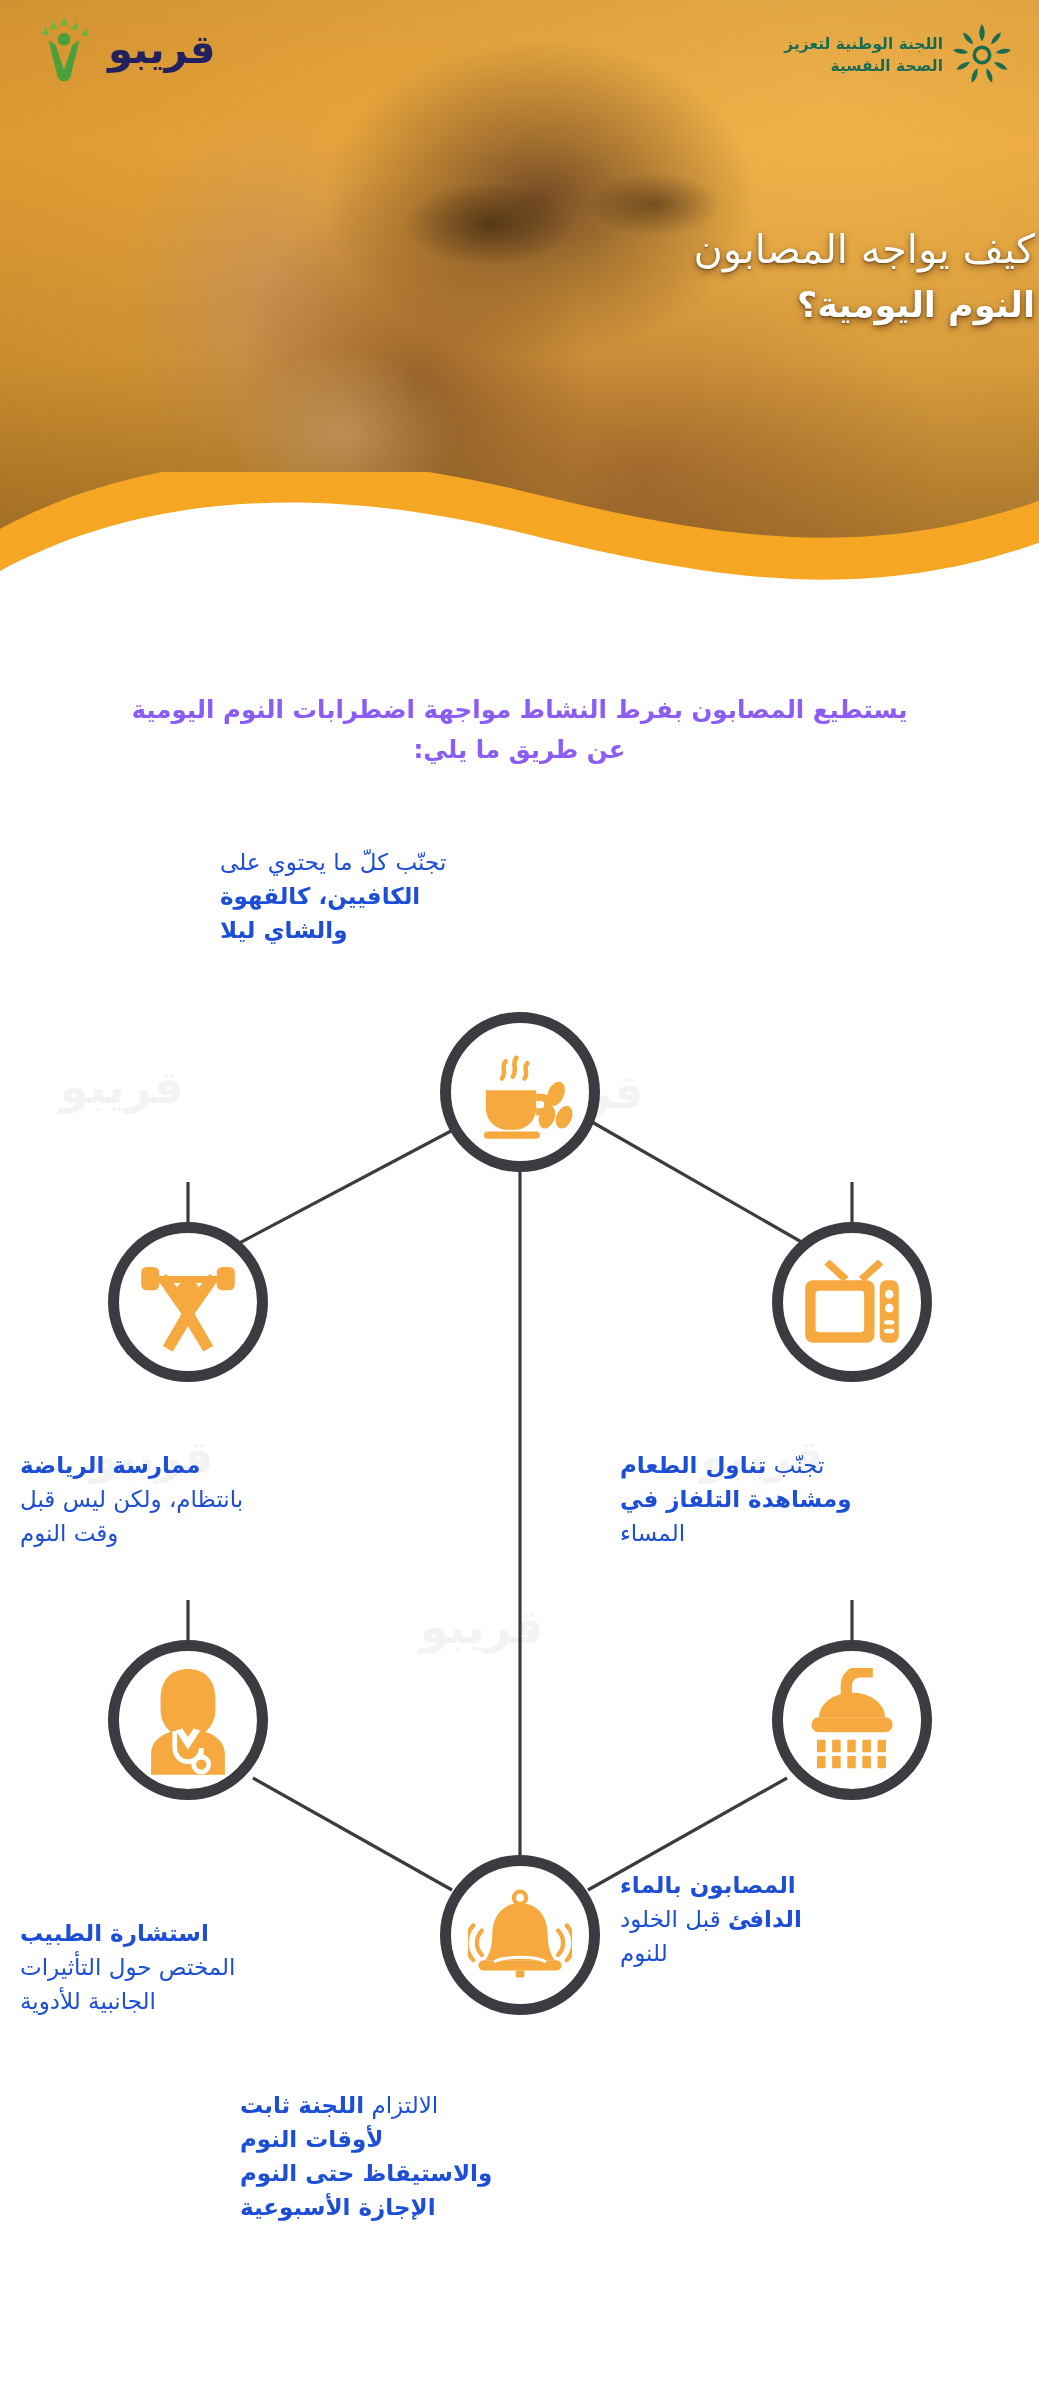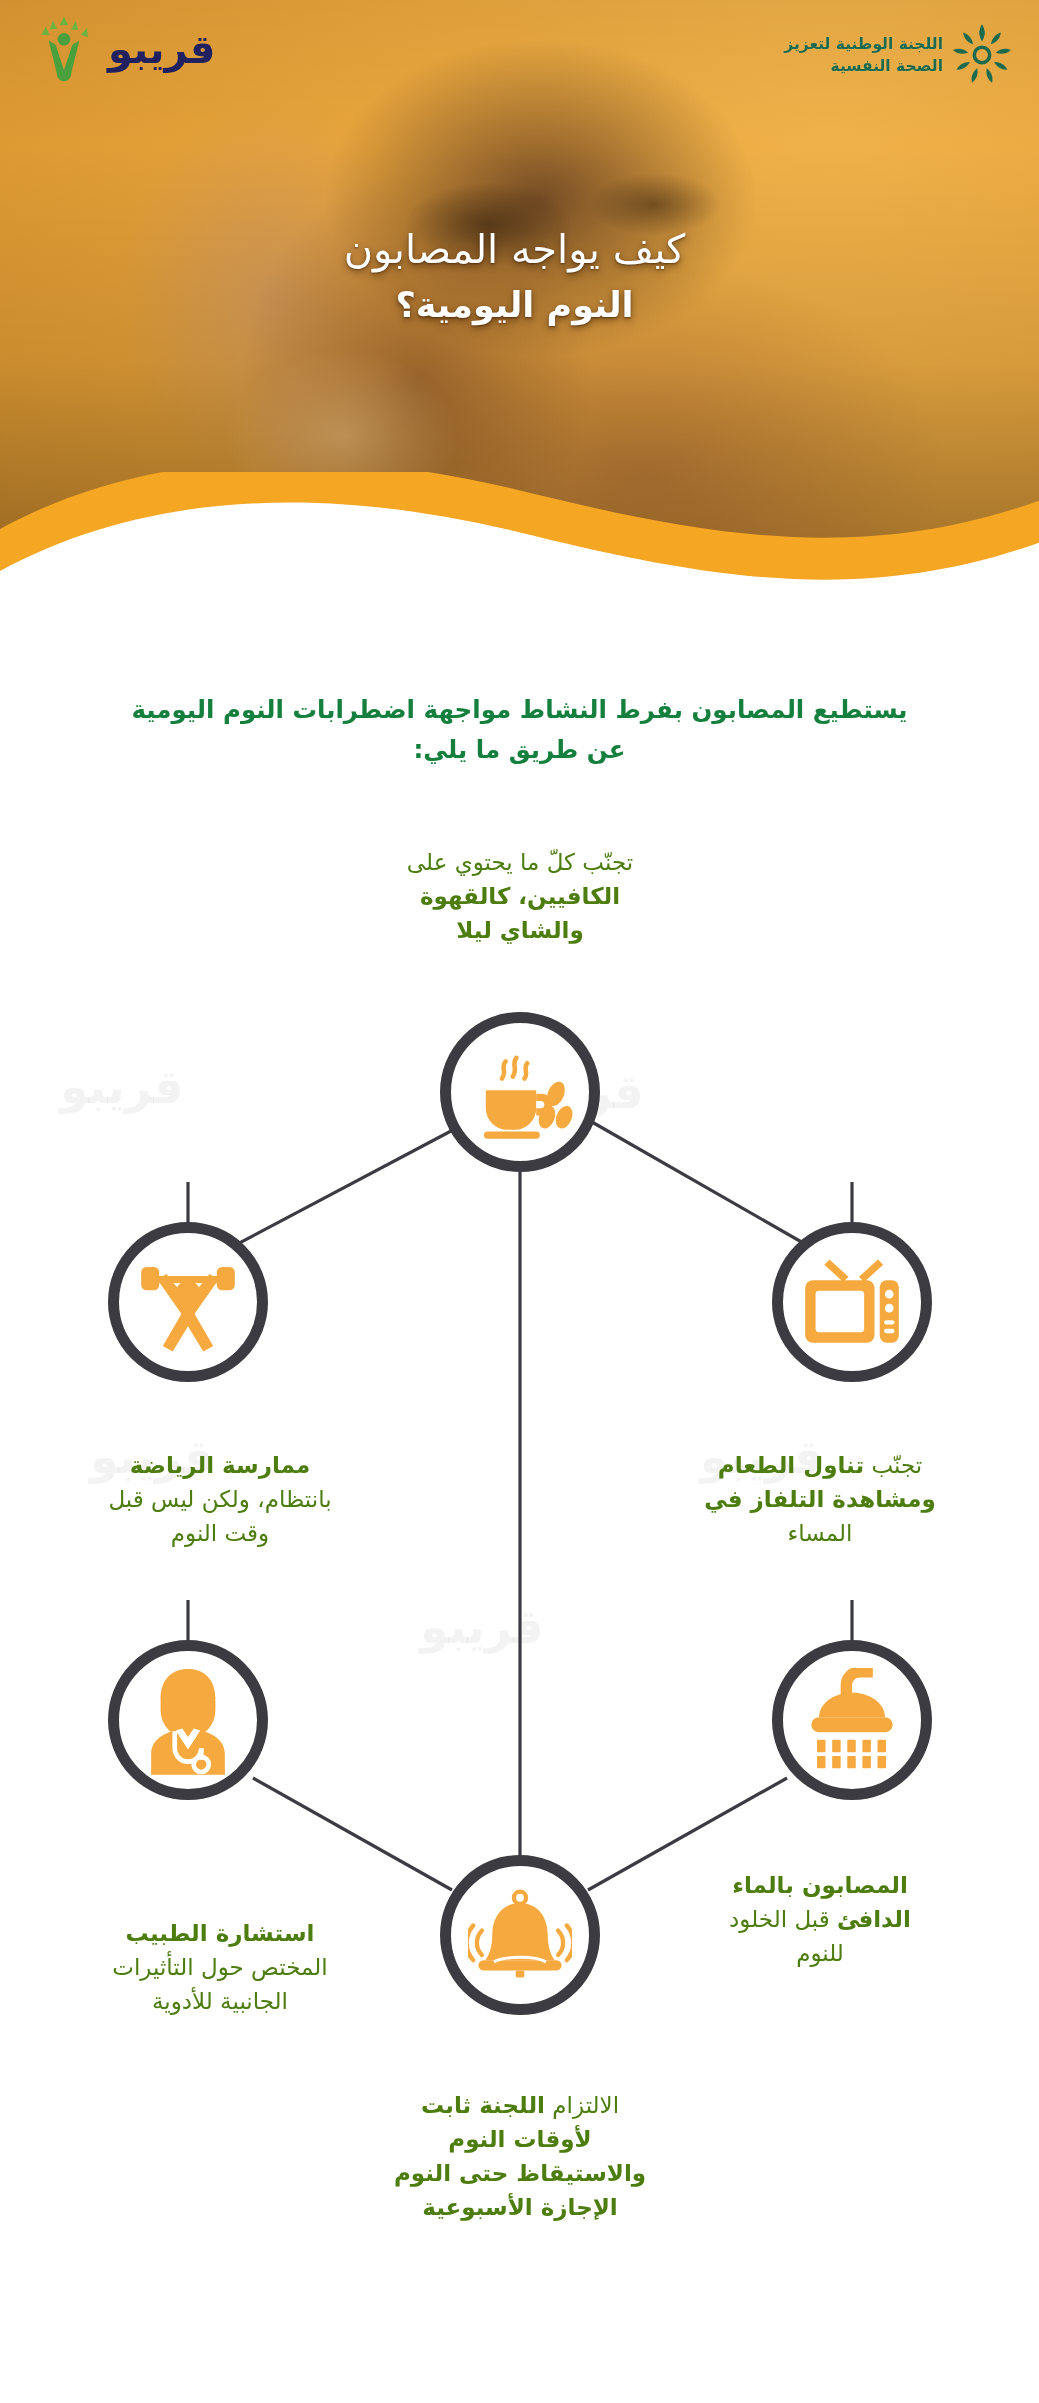--- a/index.html
+++ b/index.html
@@ -47,44 +47,44 @@
   .nc-text{
     color:#1d6b4f; font-size:15.5px; line-height:1.45; font-weight:700;
     text-align:right; white-space:pre-line; text-shadow:0 0 2px rgba(255,255,255,.18);
   }
   .qaribo-word{
     color:#20215e; font-size:40px; font-weight:800; letter-spacing:-1px; line-height:1;
   }
 
   
   .hero-title{
-    position:absolute; left:0; right:10px; top:218px; text-align:center;
+    position:absolute; left:0; right:4px; top:218px; text-align:right;
     color:#ffffff; text-shadow:0 3px 7px rgba(60,30,5,.55), 0 1px 2px rgba(60,30,5,.6);
   }
   .t-line1{ font-size:40px; font-weight:400; line-height:1.55; letter-spacing:.5px;}
   .t-line2{ font-size:43px; font-weight:800; line-height:1.45; }
   .t-line3{ font-size:35px; font-weight:800; line-height:1.45; }
 
   
   .intro{
     position:absolute; top:690px; left:0; right:0; text-align:center;
-    color:#15803d; font-weight:800; font-size:24.5px; line-height:1.62;
+    color:#8b5cf6; font-weight:800; font-size:24.5px; line-height:1.62;
     padding:0 120px;
   }
 
   
   .diagram{ position:absolute; top:0; left:0; width:1039px; height:2403px; pointer-events:none; }
   .link{ stroke:#3b3b41; stroke-width:3.2; fill:none; }
 
   .node{ position:absolute; width:160px; height:160px; border-radius:50%;
          background:#ffffff; border:11px solid #3b3b41;
          display:flex; align-items:center; justify-content:center; }
   .node svg{ display:block; }
 
-  .tiptext{ position:absolute; text-align:center; font-size:23px; line-height:1.48; color:#4d7c0f; }
+  .tiptext{ position:absolute; text-align:left; font-size:23px; line-height:1.48; color:#1d4ed8; }
   .tiptext b{ font-weight:800; }
   .wm{ position:absolute; color:rgba(140,140,150,.10); font-weight:800; font-size:46px; user-select:none; }
 
   
   #node-coffee { top:1012px; left:440px; }
   #node-sport  { top:1222px; left:108px; }
   #node-tv     { top:1222px; left:772px; }
   #node-doctor { top:1640px; left:108px; }
   #node-shower { top:1640px; left:772px; }
   #node-bell   { top:1855px; left:440px; }

